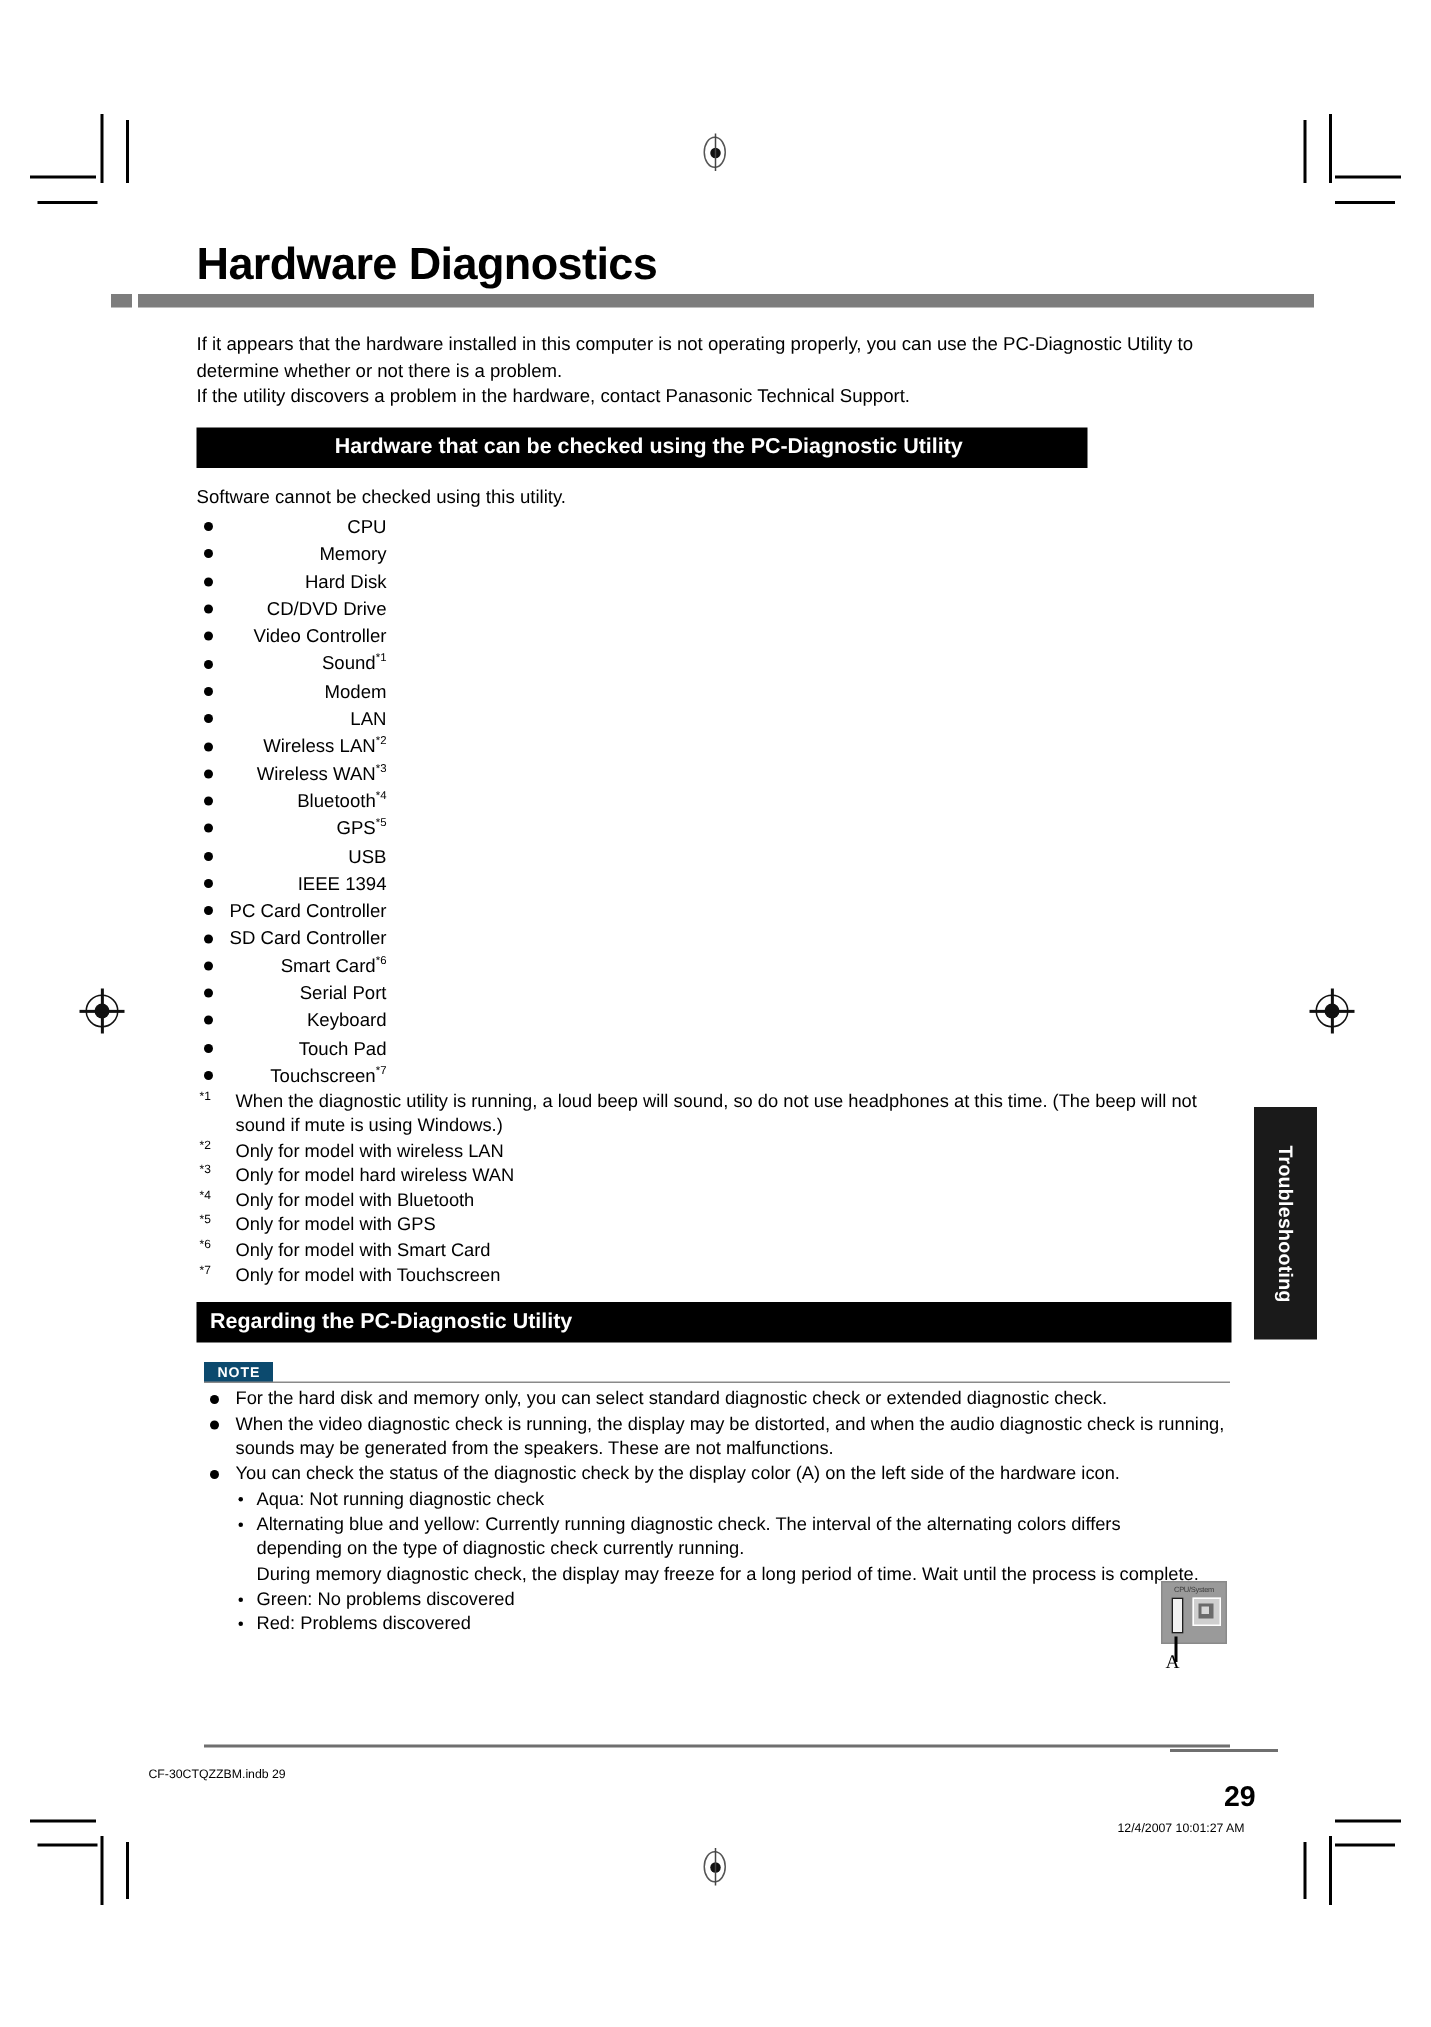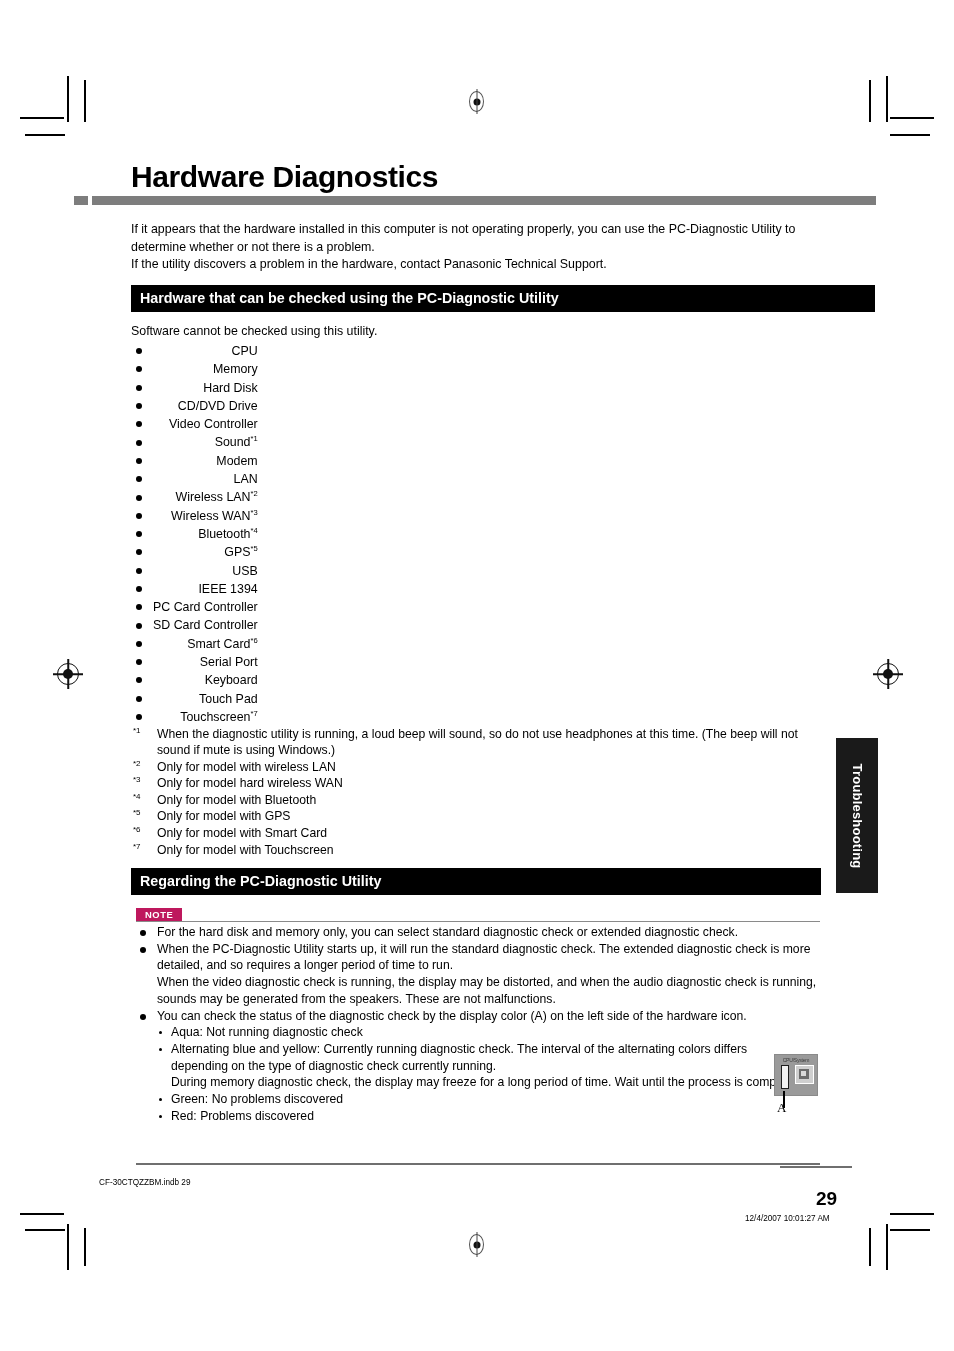--- a/index.html
+++ b/index.html
@@ -168,21 +168,21 @@
     left: 2px;
     top: 0;
     font-size: 8px;
   }
 
   
   .note-badge {
     position: absolute;
     left: 136px;
     top: 908px;
-    background: #be185d;
+    background: #0c4a6e;
     color: #ffffff;
     font-size: 9.4px;
     font-weight: bold;
     letter-spacing: 0.6px;
     padding: 1px 9px 2px 9px;
   }
   .note-rule {
     position: absolute;
     left: 136px;
     top: 921px;
@@ -390,21 +390,21 @@
       <i></i>
     </div>
 
   <h1 class="doc-title">Hardware Diagnostics</h1>
   <div class="title-rule seg-a"></div>
   <div class="title-rule seg-b"></div>
 
   <div class="intro" style="white-space: pre-line;">If it appears that the hardware installed in this computer is not operating properly, you can use the PC-Diagnostic Utility to determine whether or not there is a problem.
 If the utility discovers a problem in the hardware, contact Panasonic Technical Support.</div>
 
-  <div class="bar-heading" style="left:131px; top:285px; width:744px;">Hardware that can be checked using the PC-Diagnostic Utility</div>
+  <div class="bar-heading" style="left:131px; top:285px; width:594px;text-align:center;">Hardware that can be checked using the PC-Diagnostic Utility</div>
 
   <div class="sub-note" style="left:131px; top:324px;">Software cannot be checked using this utility.</div>
 
   <ul class="hw-list" id="hw-list">
       <li><span class="dot"></span><span>CPU</span></li>
       <li><span class="dot"></span><span>Memory</span></li>
       <li><span class="dot"></span><span>Hard Disk</span></li>
       <li><span class="dot"></span><span>CD/DVD Drive</span></li>
       <li><span class="dot"></span><span>Video Controller</span></li>
       <li><span class="dot"></span><span>Sound</span><sup>*1</sup></li>
@@ -444,21 +444,20 @@
   <div class="note-badge">NOTE</div>
   <div class="note-rule"></div>
 
   <div class="note-body">
     <div class="note-item">
       <span class="dot"></span>
       <span>For the hard disk and memory only, you can select standard diagnostic check or extended diagnostic check.</span>
     </div>
     <div class="note-item">
       <span class="dot"></span>
-      <span>When the PC-Diagnostic Utility starts up, it will run the standard diagnostic check. The extended diagnostic check is more detailed, and so requires a longer period of time to run.</span>
     </div>
     <div class="note-item indent-cont" style="padding-left:21px;">
       <span>When the video diagnostic check is running, the display may be distorted, and when the audio diagnostic check is running, sounds may be generated from the speakers. These are not malfunctions.</span>
     </div>
     <div class="note-item">
       <span class="dot"></span>
       <span>You can check the status of the diagnostic check by the display color (A) on the left side of the hardware icon.</span>
     </div>
 
     <div class="note-sub">

